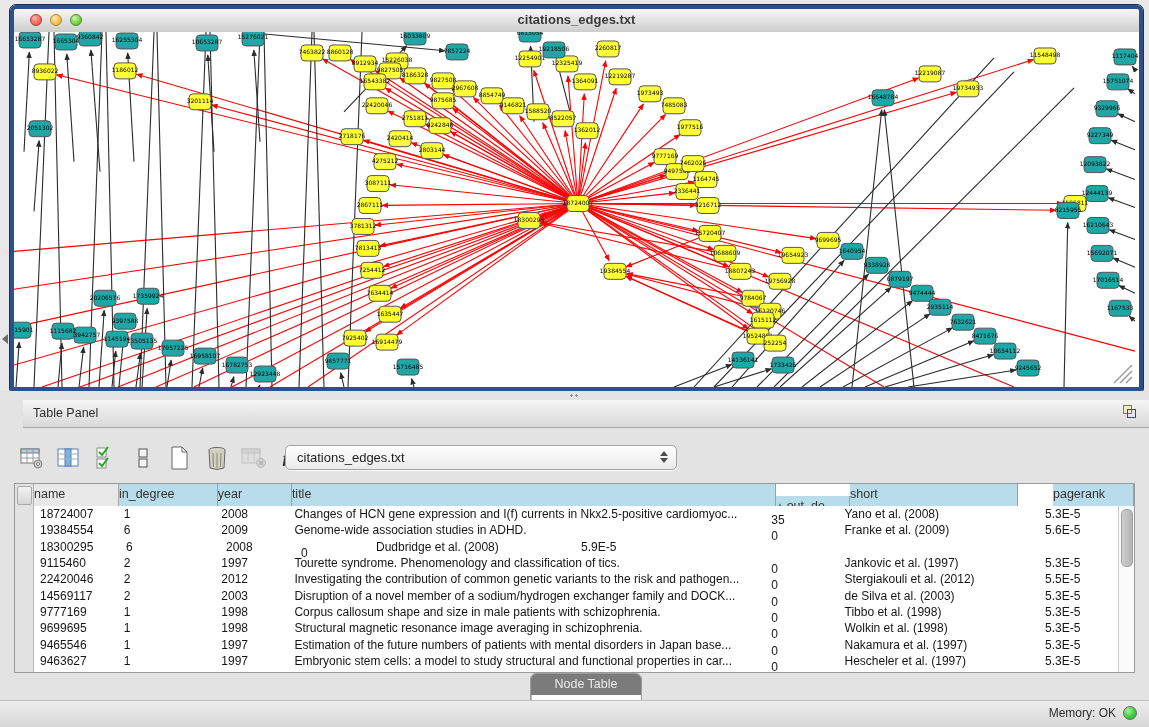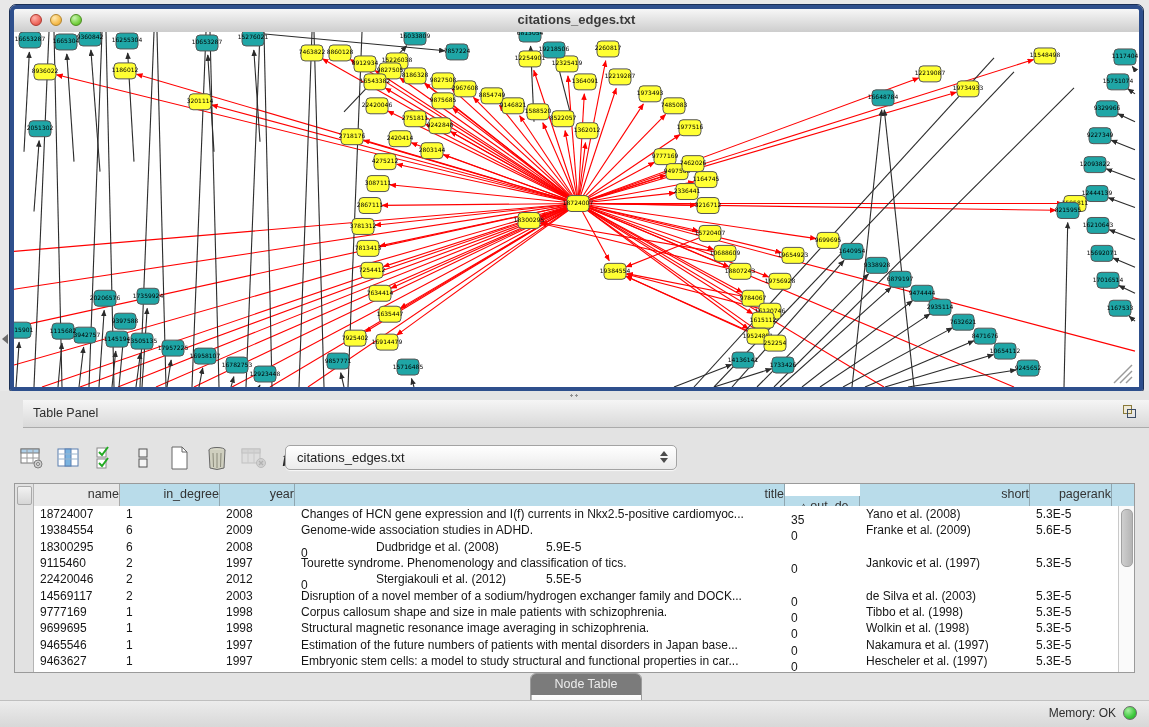--- a/index.html
+++ b/index.html
@@ -53,30 +53,30 @@
   .tri-down{width:0;height:0;border-left:4px solid transparent;border-right:4px solid transparent;border-top:5px solid #4c4c4c;}
 
   
   .table-wrap{position:absolute;left:14px;top:83px;width:1121px;height:190px;background:#fff;
     border:1px solid #9a9a9a;box-sizing:border-box;overflow:hidden;}
   .rowhdr-strip{position:absolute;left:0;top:0;bottom:0;width:18px;background:#e2e2e2;border-right:1px solid #b4b4b4;}
   .rowhdr-strip .corner{position:absolute;left:2px;top:2px;width:13px;height:17px;background:linear-gradient(#f2f2f2,#d6d6d6);border:1px solid #a9a9a9;border-radius:2px;}
   .thead{position:absolute;left:19px;right:0;top:0;height:22px;display:flex;
     border-bottom:1px solid #70828c;}
   .th{box-sizing:border-box;background:#b9dcea;border-right:1px solid #8fa6b0;
-    font-size:12.5px;color:#333;text-align:right;line-height:21px;overflow:hidden;white-space:nowrap;}
+    font-size:12.5px;color:#333;text-align:left;line-height:21px;overflow:hidden;white-space:nowrap;}
   .th.hname{background:#e8e8e8;border-right:1px solid #a8a8a8;}
   .th.fill{flex:1;border-right:none;}
   .sort-tri{font-size:10px;margin-right:3px;color:#333;}
   .tbody{position:absolute;left:19px;right:15px;top:22px;bottom:0;background:#fff;}
   .trow{display:flex;height:16.3px;align-items:center;}
   .td{box-sizing:border-box;padding-left:6px;font-size:12px;color:#151515;
       white-space:nowrap;overflow:hidden;}
   .c0{width:86px;}.c1{width:100px;}.c2{width:75px;}.c3{width:490px;}
-  .c4{width:75px;margin-top:12px;}.c5{width:170px;}.c6{width:82px;}
+  .c4{width:75px;margin-top:12px;}.c5{width:170px;}.c6{width:82px;margin-left:35px;}
   .vscroll{position:absolute;right:0;top:22px;bottom:0;width:15px;background:#fafafa;border-left:1px solid #c9c9c9;}
   .vthumb{position:absolute;left:2px;top:3px;width:10px;height:56px;border-radius:5px;
     background:linear-gradient(90deg,#cfcfcf,#b4b4b4);border:1px solid #a2a2a2;}
 
   
   .tabbar{position:absolute;left:0;top:273px;width:100%;text-align:center;}
   .segmented{display:inline-flex;border:1px solid #9c9c9c;border-radius:6px;overflow:hidden;
     background:#fdfdfd;box-shadow:0 1px 0 rgba(255,255,255,.7);flex-direction:column;}
   .seg{padding:3px 15px 4px 15px;font-size:12.5px;color:#2d2d2d;background:linear-gradient(#fdfdfd,#ededed);
     border-left:1px solid #b5b5b5;}
@@ -872,20 +872,21 @@
           <span class="td c2">1997</span>
           <span class="td c3">Tourette syndrome. Phenomenology and classification of tics.</span>
           <span class="td c4">0</span>
           <span class="td c5">Jankovic et al. (1997)</span>
           <span class="td c6">5.3E-5</span>
         </div>
         <div class="trow">
           <span class="td c0">22420046</span>
           <span class="td c1">2</span>
           <span class="td c2">2012</span>
+          <span class="td c3">Investigating the contribution of common genetic variants to the risk and pathogen...</span>
           <span class="td c4">0</span>
           <span class="td c5">Stergiakouli et al. (2012)</span>
           <span class="td c6">5.5E-5</span>
         </div>
         <div class="trow">
           <span class="td c0">14569117</span>
           <span class="td c1">2</span>
           <span class="td c2">2003</span>
           <span class="td c3">Disruption of a novel member of a sodium/hydrogen exchanger family and DOCK...</span>
           <span class="td c4">0</span>

